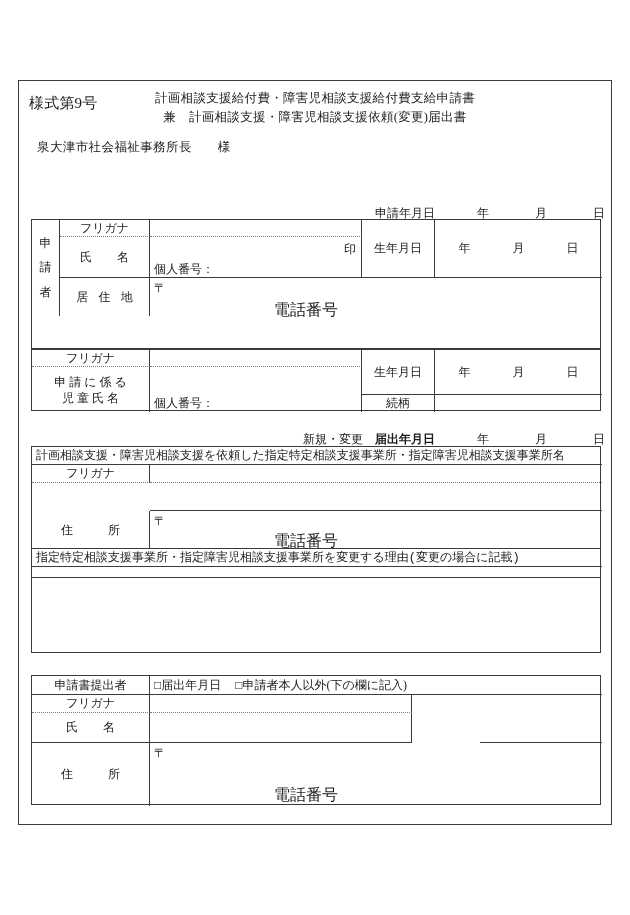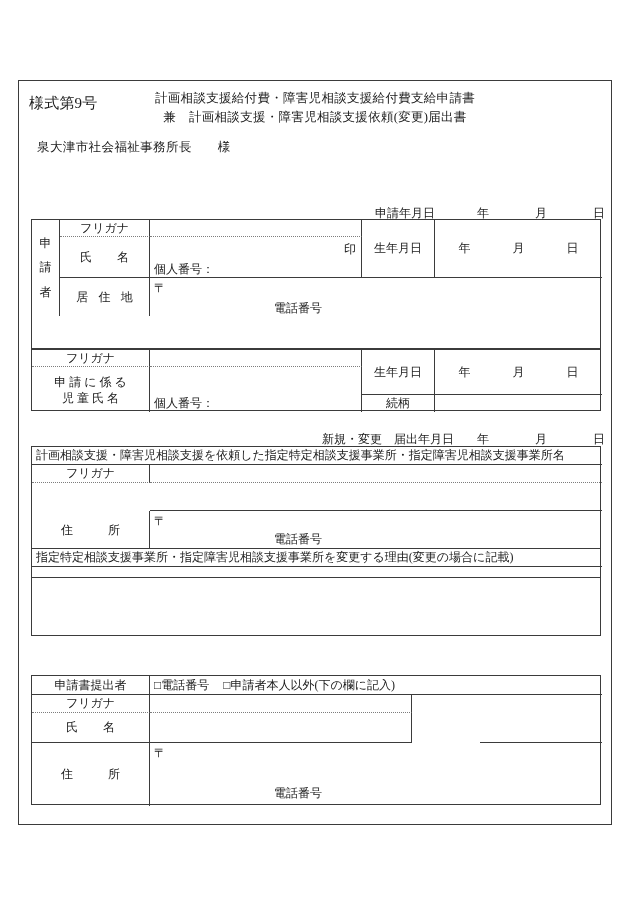--- a/index.html
+++ b/index.html
@@ -96,21 +96,21 @@
 
   
   .notice-date {
     position: absolute;
     right: 4px;
     top: 350px;
     font-size: 12px;
     white-space: nowrap;
   }
   .notice-date .kind { margin-right: 12px; }
-  .notice-date .lbl { margin-right: 23px; }
+  .notice-date .lbl { margin-right: 42px; font-weight: bold; }
   .notice-date .y { margin-right: 46px; }
   .notice-date .m { margin-right: 46px; }
   .notice-date .d { margin-right: 2px; }
 
   
   .tbl {
     position: absolute;
     box-sizing: border-box;
     border: 1px solid #3b3b3b;
   }
@@ -188,21 +188,21 @@
     height: 100%;
     justify-content: center;
     font-size: 12px;
   }
   .ymd span { display: inline-block; }
   .ymd .y { margin-right: 42px; }
   .ymd .m { margin-right: 42px; }
 
   .tel {
     position: absolute;
-    font-size: 12px;
+    font-size: 16px;
     white-space: nowrap;
   }
   .checkline {
     font-size: 12px;
     white-space: nowrap;
   }
   .checkline .cb2 { margin-left: 14px; }
 </style>
 </head>
 <body>
@@ -366,21 +366,21 @@
           </div>
       </div>
       <div class="cell" style="left:118px; top:64px; width:452px; height:38px;">
         <div class="lft-top">
             <span>〒</span>
           </div>
       </div>
       <div class="tel" style="left:242px; top:84px;">電話番号</div>
     </div>
 
-    <div class="tbl" style="left:12px; top:467px; width:570px; height:88px;">
+    <div class="tbl" style="left:12px; top:467px; width:570px; height:105px;font-family:Liberation Mono, monospace;">
       <div class="cell bb" style="left:0; top:0; width:570px; height:18px;">
         <div class="lft">
             <span>指定特定相談支援事業所・指定障害児相談支援事業所を変更する理由(変更の場合に記載)</span>
           </div>
       </div>
       <div class="cell" style="left:0; top:18px; width:570px; height:87px;">
         <div class="lft-top">
             <span></span>
           </div>
       </div>
@@ -390,21 +390,21 @@
 
       <div class="cell br bb" style="left:0; top:0; width:118px; height:19px;">
         <div class="ctr">
             <span>申請書提出者</span>
           </div>
       </div>
 
       <div class="cell bb" style="left:118px; top:0; width:452px; height:19px;">
         <div class="lft">
           <span class="checkline">
-            <span>□電話番号</span><span class="cb2">□申請者本人以外(下の欄に記入)</span>
+            <span>□届出年月日</span><span class="cb2">□申請者本人以外(下の欄に記入)</span>
           </span>
         </div>
       </div>
 
       <div class="cell br dotted-b" style="left:0; top:19px; width:118px; height:18px;">
         <div class="ctr">
             <span>フリガナ</span>
           </div>
       </div>
       <div class="cell br dotted-b" style="left:118px; top:19px; width:262px; height:18px;"></div>

